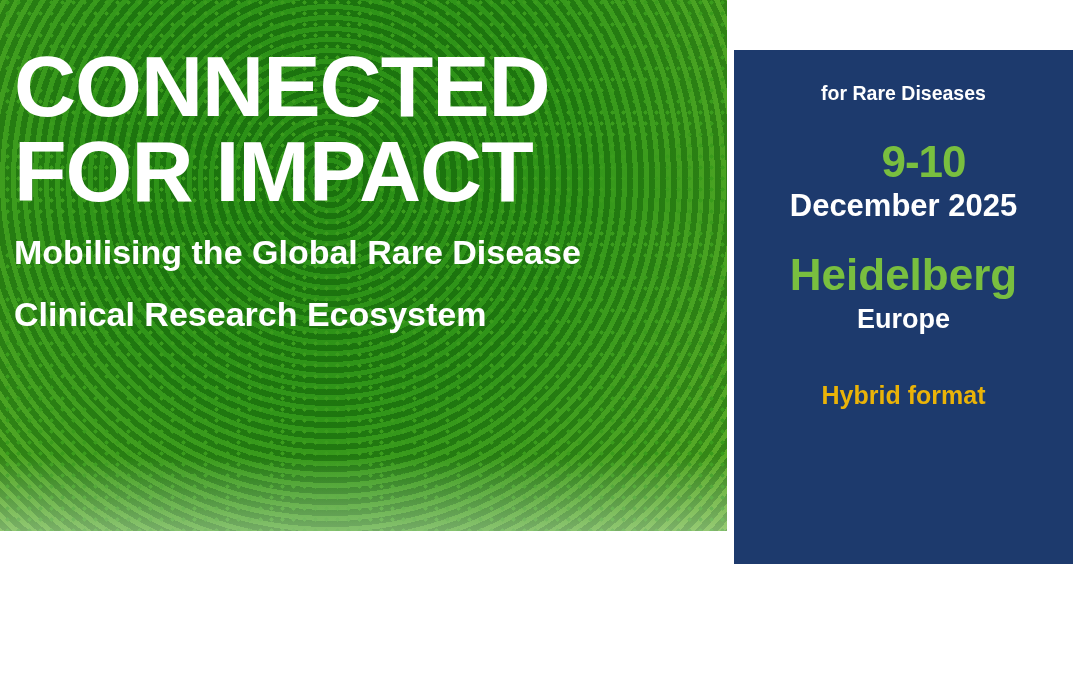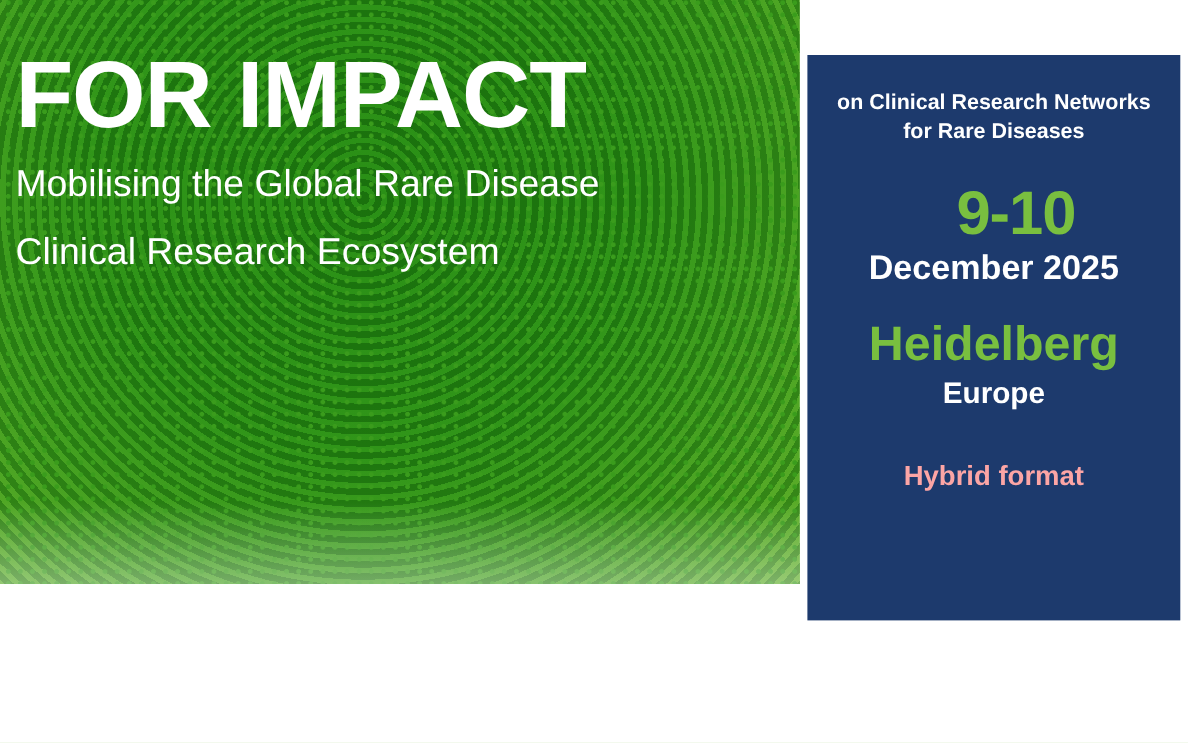--- a/index.html
+++ b/index.html
@@ -76,21 +76,21 @@
     font-weight:700;
     font-size:86px;
     line-height:.99;
     letter-spacing:-1px;
     text-transform:uppercase;
   }
   .headline .l2{display:block;}
   .subhead{
     margin:18px 0 0 0;
     color:#ffffff;
-    font-weight:400;
+    font-weight:700;
     font-size:34px;
     line-height:1.22;
   }
   .subhead .s2{display:block;margin-top:20px;}
 
   
   .panel{
     position:absolute;
     left:734px; top:50px;
     width:339px;
@@ -104,21 +104,21 @@
   }
   .panel-title{
     margin:30px 18px 0 18px;
     font-size:19.5px;
     font-weight:700;
     line-height:1.34;
   }
   .panel-title span{display:block;}
   .panel-dates{
     margin:34px 0 0 0;
-    font-size:56px;
+    font-size:44px;
     font-weight:700;
     line-height:1;
     color:#79bf3f;
     letter-spacing:-1px;
     padding-left:40px;
   }
   .panel-month{
     margin:5px 0 0 0;
     font-size:31px;
     font-weight:700;
@@ -135,21 +135,21 @@
   .panel-country{
     margin:7px 0 0 0;
     font-size:27px;
     font-weight:700;
     color:#ffffff;
   }
   .panel-format{
     margin:46px 0 0 0;
     font-size:25px;
     font-weight:700;
-    color:#fca5a5;
+    color:#eab308;
   }
 
   
   .footer{
     position:absolute;
     left:0; top:531px;
     width:1080px; height:144px;
     background:#ffffff;
     z-index:4;
   }
@@ -244,32 +244,32 @@
 <div id="banner">
 
   <div class="hero">
     <div class="hero-core"></div>
     <div class="hero-rings"></div>
     <div class="hero-dots"></div>
     <div class="hero-fade"></div>
 
     <div class="hero-text">
       <h1 class="headline">
+        <span class="l1">CONNECTED</span>
         <span class="l2">FOR IMPACT</span>
       </h1>
       <p class="subhead">
         <span class="s1">Mobilising the Global Rare Disease</span>
         <span class="s2">Clinical Research Ecosystem</span>
       </p>
     </div>
   </div>
 
   <div class="panel">
     <div class="panel-title">
-      <span>on Clinical Research Networks</span>
       <span>for Rare Diseases</span>
     </div>
     <div class="panel-dates">9-10</div>
     <div class="panel-month">December 2025</div>
     <div class="panel-city">Heidelberg</div>
     <div class="panel-country">Europe</div>
     <div class="panel-format">Hybrid format</div>
   </div>
 
   <div class="footer"></div>

